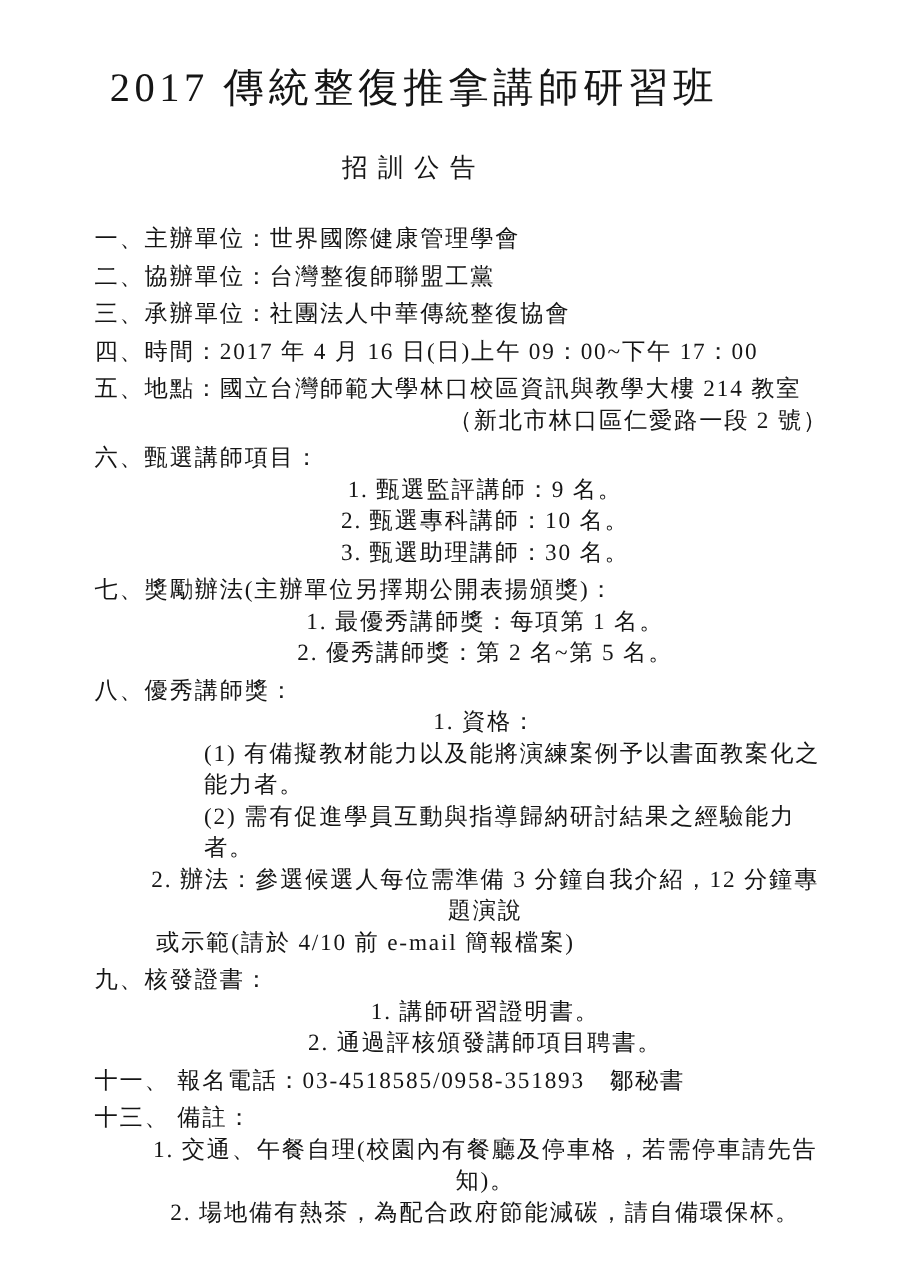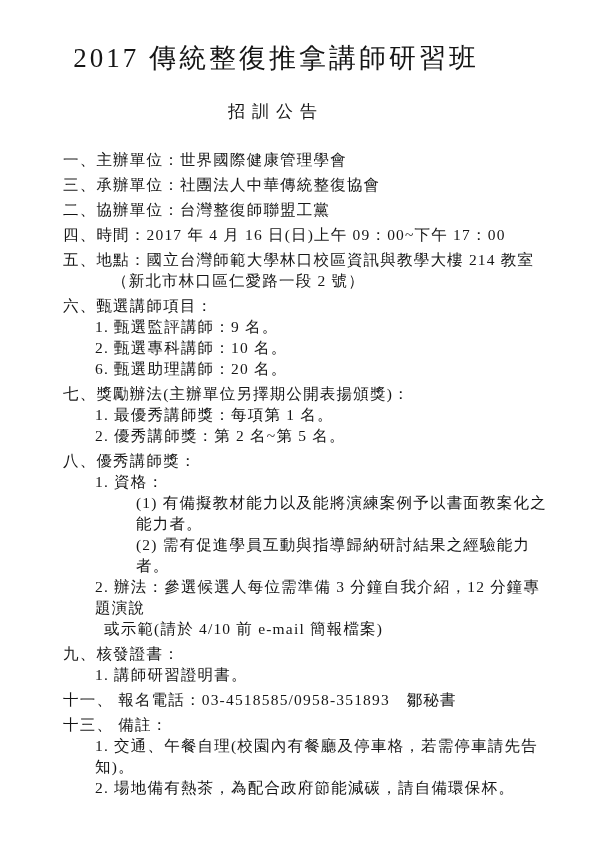--- a/index.html
+++ b/index.html
@@ -27,65 +27,66 @@
     letter-spacing:7px;
     line-height:28px;
   }
   .list{
     margin-top:23px;
     font-size:15.5px;
     letter-spacing:1.2px;
   }
   .line{line-height:21px;}
   .sec{padding-left:63px;padding-right:14px;margin-top:4px;}
-  .cont{padding-left:112px;}
-  .sub1{padding-left:95px;}
+  .cont{padding-left:112px;text-align:right;}
+  .sub1{padding-left:95px;text-align:center;}
   .sub2{padding-left:112px;margin-left:24px;}
   .sub3{padding-left:104px;}
   .sec-label{display:inline;}
 </style>
 </head>
 <body>
 
 <div class="page">
 
   <div class="title">2017 傳統整復推拿講師研習班</div>
   <div class="subtitle">招訓公告</div>
 
   <div class="list">
 
     <div class="line sec"><span class="sec-label">一、</span><span>主辦單位：世界國際健康管理學會</span></div>
 
+    <div class="line sec"><span class="sec-label">二、</span><span>協辦單位：台灣整復師聯盟工黨</span></div>
+
     <div class="line sec"><span class="sec-label">三、</span><span>承辦單位：社團法人中華傳統整復協會</span></div>
-
-    <div class="line sec"><span class="sec-label">二、</span><span>協辦單位：台灣整復師聯盟工黨</span></div>
 
     <div class="line sec"><span class="sec-label">四、</span><span>時間：2017 年 4 月 16 日(日)上午 09：00~下午 17：00</span></div>
 
     <div class="line sec"><span class="sec-label">五、</span><span>地點：國立台灣師範大學林口校區資訊與教學大樓 214 教室</span></div>
     <div class="line cont">（新北市林口區仁愛路一段 2 號）</div>
 
     <div class="line sec"><span class="sec-label">六、</span><span>甄選講師項目：</span></div>
     <div class="line sub1">1. 甄選監評講師：9 名。</div>
     <div class="line sub1">2. 甄選專科講師：10 名。</div>
-    <div class="line sub1">6. 甄選助理講師：20 名。</div>
+    <div class="line sub1">3. 甄選助理講師：30 名。</div>
 
     <div class="line sec"><span class="sec-label">七、</span><span>獎勵辦法(主辦單位另擇期公開表揚頒獎)：</span></div>
     <div class="line sub1">1. 最優秀講師獎：每項第 1 名。</div>
     <div class="line sub1">2. 優秀講師獎：第 2 名~第 5 名。</div>
 
     <div class="line sec"><span class="sec-label">八、</span><span>優秀講師獎：</span></div>
     <div class="line sub1">1. 資格：</div>
     <div class="line sub2">(1) 有備擬教材能力以及能將演練案例予以書面教案化之能力者。</div>
     <div class="line sub2">(2) 需有促進學員互動與指導歸納研討結果之經驗能力者。</div>
     <div class="line sub1">2. 辦法：參選候選人每位需準備 3 分鐘自我介紹，12 分鐘專題演說</div>
     <div class="line sub3">或示範(請於 4/10 前 e-mail 簡報檔案)</div>
 
     <div class="line sec"><span class="sec-label">九、</span><span>核發證書：</span></div>
     <div class="line sub1">1. 講師研習證明書。</div>
+    <div class="line sub1">2. 通過評核頒發講師項目聘書。</div>
 
 
     <div class="line sec"><span class="sec-label">十一、</span> <span>報名電話：03-4518585/0958-351893　鄒秘書</span></div>
 
 
     <div class="line sec"><span class="sec-label">十三、</span> <span>備註：</span></div>
     <div class="line sub1">1. 交通、午餐自理(校園內有餐廳及停車格，若需停車請先告知)。</div>
     <div class="line sub1">2. 場地備有熱茶，為配合政府節能減碳，請自備環保杯。</div>
 
   </div>

